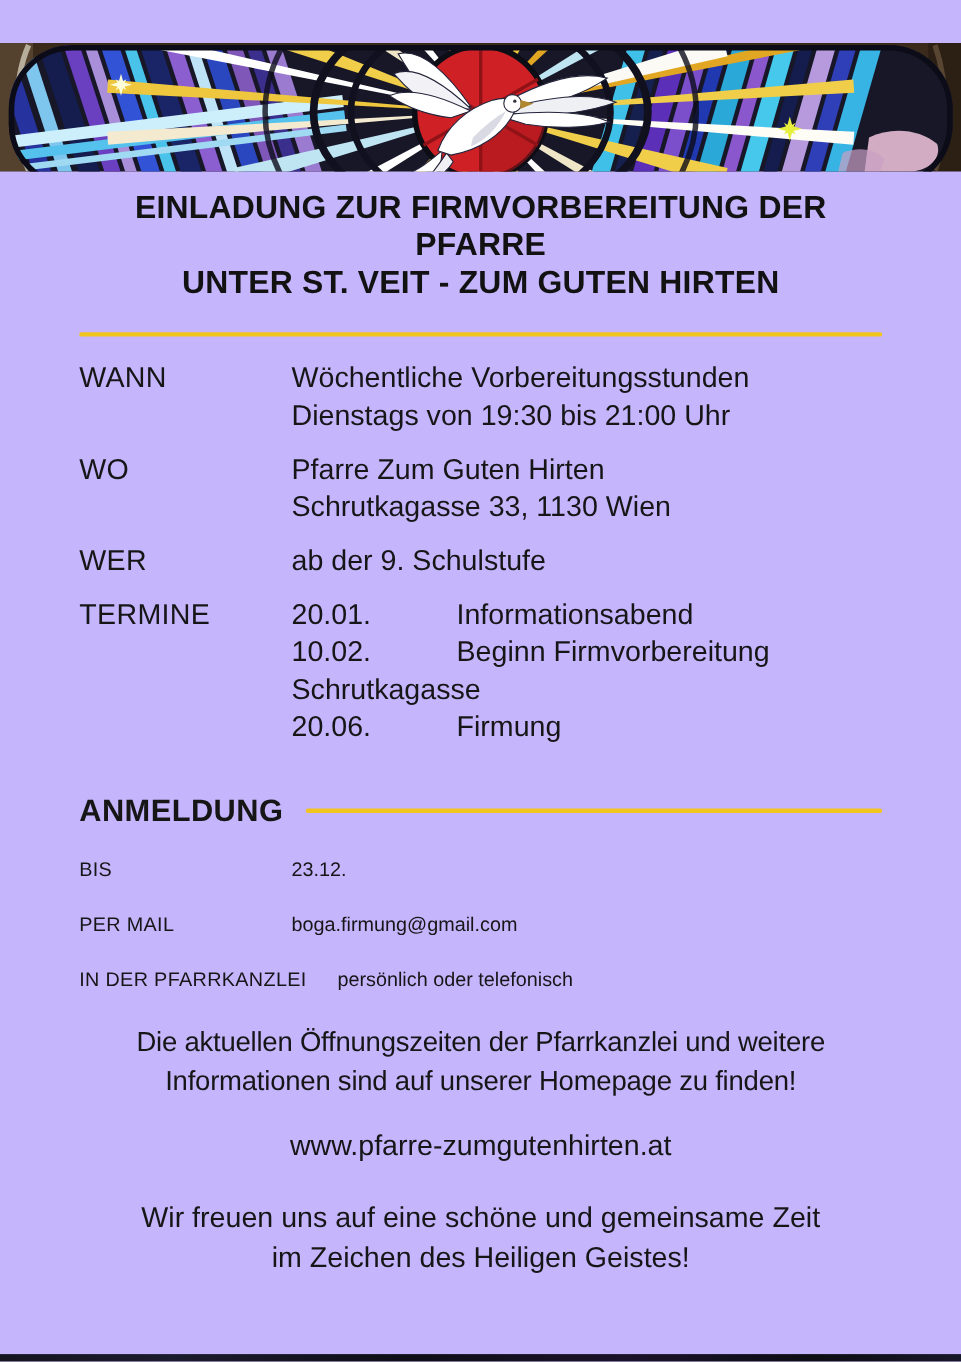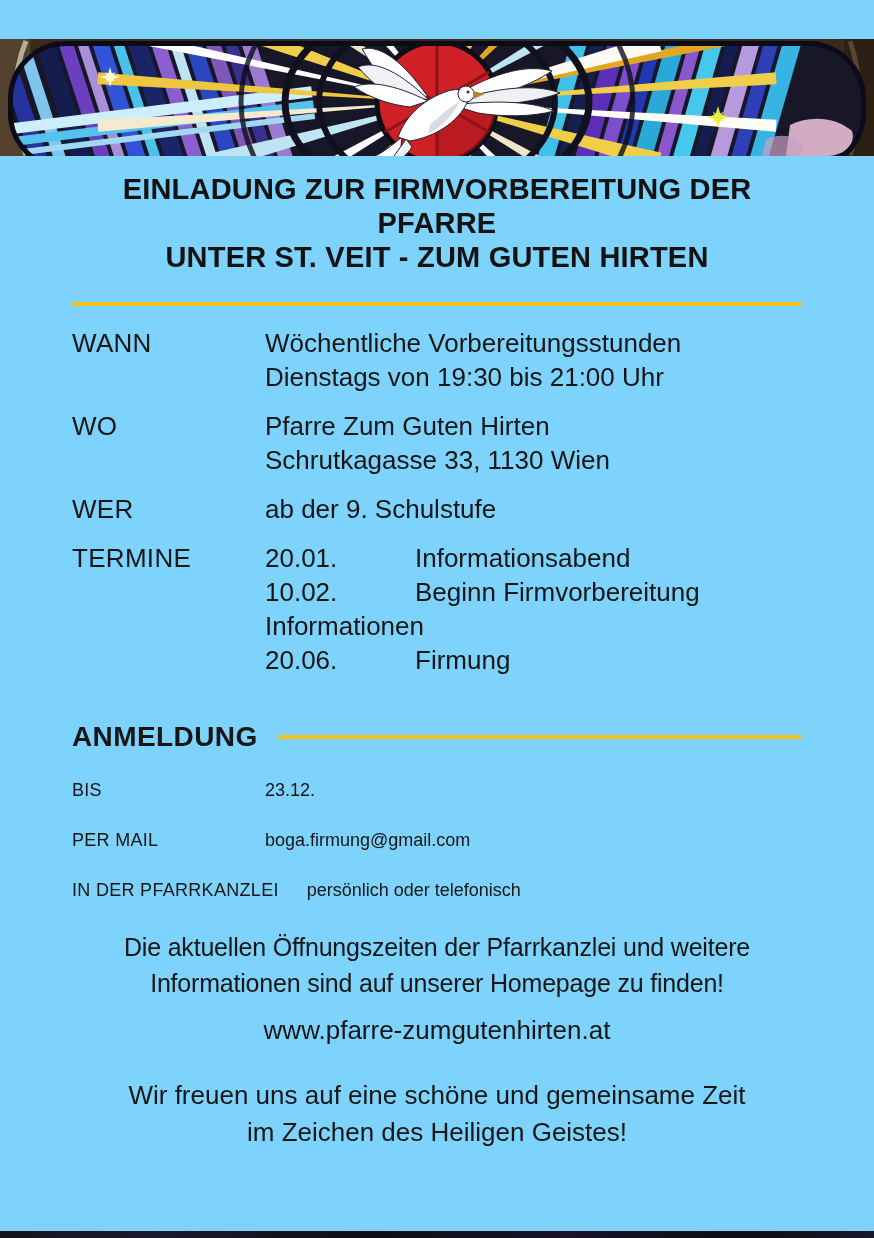--- a/index.html
+++ b/index.html
@@ -1,21 +1,21 @@
 <!DOCTYPE html>
 <html lang="de"><head>
 <meta charset="utf-8">
 <style>
   * { margin:0; padding:0; box-sizing:border-box; }
   html,body { background:#ffffff; }
   .page {
     position:relative;
     width:874px; height:1238px;
     margin:0 auto;
-    background:#7dd3fc;
+    background:#c4b5fd;
     font-family:"Liberation Sans", sans-serif;
     color:#161616;
     overflow:hidden;
   }
   .hero { position:absolute; top:39px; left:0; width:874px; height:117px; }
   .hero svg { display:block; }
   .content { position:absolute; top:156px; left:72px; width:730px; }
 
   .title { margin-top:16px; text-align:center; font-size:29px; line-height:34px;
            font-weight:700; letter-spacing:0.2px; color:#121212; }
@@ -32,21 +32,21 @@
 
   .termine-list { flex:1; }
   .termine-item { display:flex; }
   .termine-item .date { width:150px; flex:none; }
 
   .a-row { display:flex; margin-top:16px; font-size:18px; line-height:34px; }
   .a-row.first { margin-top:20px; }
   .a-row .a-label { min-width:193px; padding-right:28px; white-space:nowrap; letter-spacing:0.3px; }
 
   .info-para { margin-top:22px; text-align:center; font-size:25px; line-height:36px; letter-spacing:-0.2px; }
-  .website  { margin-top:12px; text-align:center; font-size:26px; line-height:34px; }
+  .website  { margin-top:23px; text-align:center; font-size:26px; line-height:34px; }
   .closing  { margin-top:30px; text-align:center; font-size:26px; line-height:37px; }
 
   .bottom-strip { position:absolute; left:0; bottom:0; width:874px; height:7px;
     background:linear-gradient(90deg,#14141f 0%,#1b1b2e 18%,#0e0e16 42%,#191229 65%,#0d0d14 85%,#17172a 100%); }
 </style>
 </head>
 <body>
 
 <div class="page">
 
@@ -224,21 +224,21 @@
       <div class="termine-list">
         <div class="termine-item">
           <div class="date">20.01.</div>
           <div class="event">Informationsabend</div>
         </div>
         <div class="termine-item">
           <div class="date">10.02.</div>
           <div class="event">Beginn Firmvorbereitung</div>
         </div>
         <div class="termine-item">
-          <div class="event">Informationen</div>
+          <div class="event">Schrutkagasse</div>
         </div>
         <div class="termine-item">
           <div class="date">20.06.</div>
           <div class="event">Firmung</div>
         </div>
       </div>
     </div>
 
     <div class="section-head second">
       <div class="section-title">ANMELDUNG</div>

